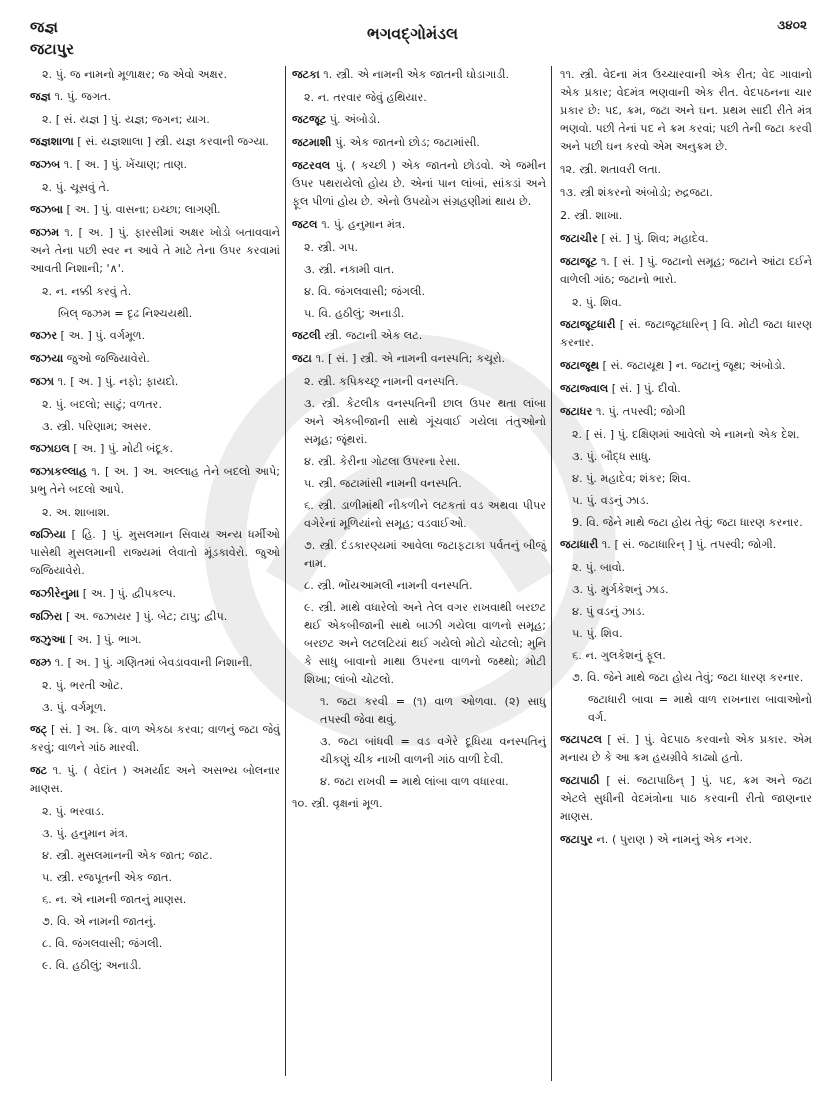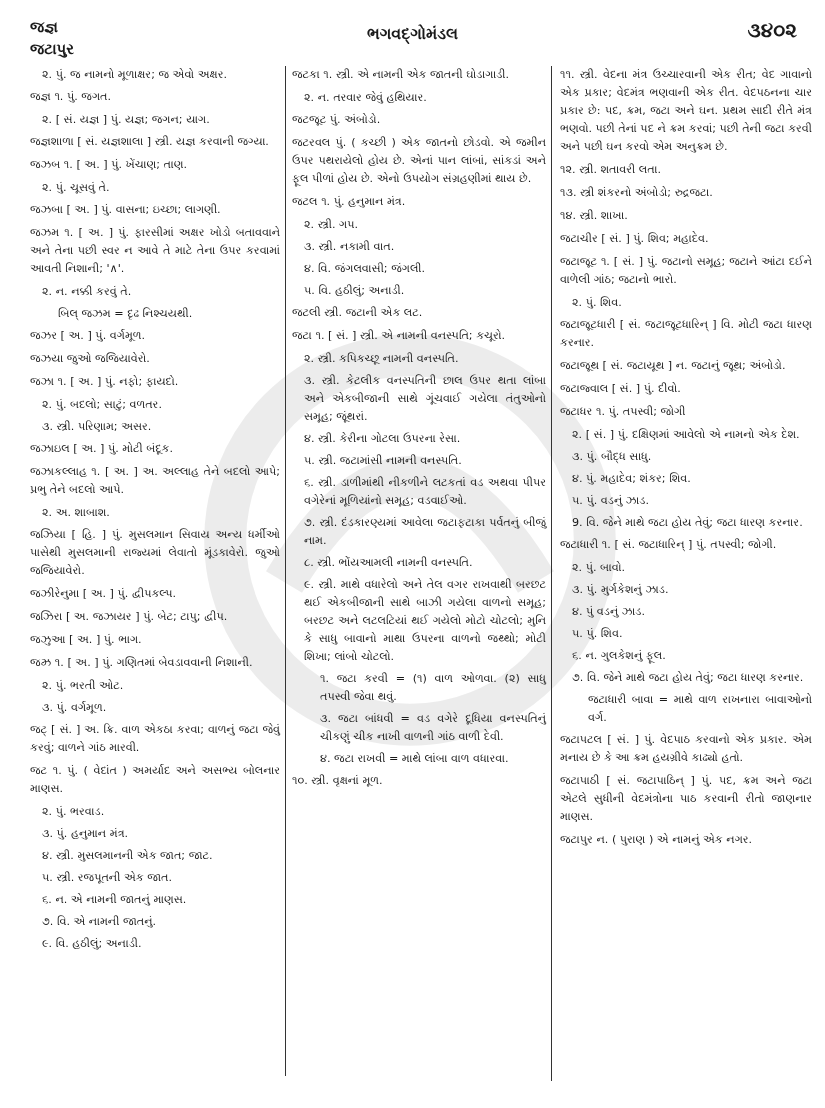--- a/index.html
+++ b/index.html
@@ -3,30 +3,30 @@
 <meta charset="utf-8">
 <style>
   html, body { margin:0; padding:0; background:#ffffff; }
   body { width:825px; height:1108px; overflow:hidden; position:relative;
          font-family:"DejaVu Sans", sans-serif; color:#1a1a1a; }
   .watermark { position:absolute; left:200px; top:330px; width:420px; height:420px;
                pointer-events:none; opacity:0.07; }
   .hdr-left  { position:absolute; left:30px; top:18px; font-size:15px; font-weight:bold; }
   .hdr-sub   { position:absolute; left:30px; top:40px; font-size:15px; font-weight:bold; }
   .hdr-title { position:absolute; left:0; right:0; top:16px; text-align:center; font-size:16px; font-weight:bold;margin-top:8px; }
-  .hdr-page  { position:absolute; right:28px; top:18px; font-size:20px; font-weight:bold; }
+  .hdr-page  { position:absolute; right:18px; top:18px; font-size:12px; font-weight:bold; }
   .col { position:absolute; top:66px; font-size:11.2px; line-height:18px; }
   .col1 { left:30px; width:250px; }
   .col2 { left:292px; width:254px; }
   .col3 { left:560px; width:252px; }
   .divider { position:absolute; width:1px; background:#333; }
   .div1 { left:285px; top:66px; height:1010px; }
   .div2 { left:551px; top:66px; height:1015px; }
   .entry { margin:0 0 5px 0; text-align:justify; }
-  .entry .hw { font-weight:normal; }
+  .entry .hw { font-weight:bold; }
   .sense { padding-left:12px; margin:0 0 4px 0; text-align:justify; }
   .idiom { padding-left:28px; margin:0 0 4px 0; text-align:justify; }
   .hw { font-weight:bold; }
 </style>
 </head>
 <body>
 
 <svg class="watermark" viewBox="0 0 100 100">
   <circle cx="50" cy="50" r="44" fill="none" stroke="#000" stroke-width="10"></circle>
   <path d="M20 60 Q50 10 80 60" fill="none" stroke="#000" stroke-width="10"></path>
@@ -67,26 +67,28 @@
     <div class="sense"><span>૨. પું. ભરતી ઓટ.</span></div>
     <div class="sense"><span>૩. પું. વર્ગમૂળ.</span></div>
     <div class="entry"><span class="hw">જટ્</span> <span>[ સં. ] અ. ક્રિ. વાળ એકઠા કરવા; વાળનું જટા જેવું કરવું; વાળને ગાંઠ મારવી.</span></div>
     <div class="entry"><span class="hw">જટ</span> <span>૧. પું. ( વેદાંત ) અમર્યાદ અને અસભ્ય બોલનાર માણસ.</span></div>
     <div class="sense"><span>૨. પું. ભરવાડ.</span></div>
     <div class="sense"><span>૩. પું. હનુમાન મંત્ર.</span></div>
     <div class="sense"><span>૪. સ્ત્રી. મુસલમાનની એક જાત; જાટ.</span></div>
     <div class="sense"><span>૫. સ્ત્રી. રજપૂતની એક જાત.</span></div>
     <div class="sense"><span>૬. ન. એ નામની જાતનું માણસ.</span></div>
     <div class="sense"><span>૭. વિ. એ નામની જાતનું.</span></div>
+    <div class="sense"><span>૮. વિ. જંગલવાસી; જંગલી.</span></div>
     <div class="sense"><span>૯. વિ. હઠીલું; અનાડી.</span></div>
   </div>
 <div class="col col2">
     <div class="entry"><span class="hw">જટકા</span> <span>૧. સ્ત્રી. એ નામની એક જાતની ઘોડાગાડી.</span></div>
     <div class="sense"><span>૨. ન. તરવાર જેવું હથિયાર.</span></div>
     <div class="entry"><span class="hw">જટજૂટ</span> <span>પું. અંબોડો.</span></div>
+    <div class="entry"><span class="hw">જટમાશી</span> <span>પું. એક જાતનો છોડ; જટામાંસી.</span></div>
     <div class="entry"><span class="hw">જટરવલ</span> <span>પું. ( કચ્છી ) એક જાતનો છોડવો. એ જમીન ઉપર પથરાયેલો હોય છે. એનાં પાન લાંબાં, સાંકડાં અને ફૂલ પીળાં હોય છે. એનો ઉપયોગ સંગ્રહણીમાં થાય છે.</span></div>
     <div class="entry"><span class="hw">જટલ</span> <span>૧. પું. હનુમાન મંત્ર.</span></div>
     <div class="sense"><span>૨. સ્ત્રી. ગપ.</span></div>
     <div class="sense"><span>૩. સ્ત્રી. નકામી વાત.</span></div>
     <div class="sense"><span>૪. વિ. જંગલવાસી; જંગલી.</span></div>
     <div class="sense"><span>૫. વિ. હઠીલું; અનાડી.</span></div>
     <div class="entry"><span class="hw">જટલી</span> <span>સ્ત્રી. જટાની એક લટ.</span></div>
     <div class="entry"><span class="hw">જટા</span> <span>૧. [ સં. ] સ્ત્રી. એ નામની વનસ્પતિ; કચૂરો.</span></div>
     <div class="sense"><span>૨. સ્ત્રી. કપિકચ્છૂ નામની વનસ્પતિ.</span></div>
     <div class="sense"><span>૩. સ્ત્રી. કેટલીક વનસ્પતિની છાલ ઉપર થતા લાંબા અને એકબીજાની સાથે ગૂંચવાઈ ગયેલા તંતુઓનો સમૂહ; જૂંથરાં.</span></div>
@@ -98,21 +100,21 @@
     <div class="sense"><span>૯. સ્ત્રી. માથે વધારેલો અને તેલ વગર રાખવાથી બરછટ થઈ એકબીજાની સાથે બાઝી ગયેલા વાળનો સમૂહ; બરછટ અને લટલટિયાં થઈ ગયેલો મોટો ચોટલો; મુનિ કે સાધુ બાવાનો માથા ઉપરના વાળનો જથ્થો; મોટી શિખા; લાંબો ચોટલો.</span></div>
     <div class="idiom"><span>૧. જટા કરવી = (૧) વાળ ઓળવા. (૨) સાધુ તપસ્વી જેવા થવું.</span></div>
     <div class="idiom"><span>૩. જટા બાંધવી = વડ વગેરે દૂધિયા વનસ્પતિનું ચીકણું ચીક નાખી વાળની ગાંઠ વાળી દેવી.</span></div>
     <div class="idiom"><span>૪. જટા રાખવી = માથે લાંબા વાળ વધારવા.</span></div>
     <div class="entry"><span>૧૦. સ્ત્રી. વૃક્ષનાં મૂળ.</span></div>
   </div>
 <div class="col col3">
     <div class="entry"><span>૧૧. સ્ત્રી. વેદના મંત્ર ઉચ્ચારવાની એક રીત; વેદ ગાવાનો એક પ્રકાર; વેદમંત્ર ભણવાની એક રીત. વેદપઠનના ચાર પ્રકાર છે: પદ, ક્રમ, જટા અને ઘન. પ્રથમ સાદી રીતે મંત્ર ભણવો. પછી તેનાં પદ ને ક્રમ કરવાં; પછી તેની જટા કરવી અને પછી ઘન કરવો એમ અનુક્રમ છે.</span></div>
     <div class="entry"><span>૧૨. સ્ત્રી. શતાવરી લતા.</span></div>
     <div class="entry"><span>૧૩. સ્ત્રી શંકરનો અંબોડો; રુદ્રજટા.</span></div>
-    <div class="entry"><span>૧૪. સ્ત્રી. શાખા.</span></div>
+    <div class="entry"><span>2. સ્ત્રી. શાખા.</span></div>
     <div class="entry"><span class="hw">જટાચીર</span> <span>[ સં. ] પું. શિવ; મહાદેવ.</span></div>
     <div class="entry"><span class="hw">જટાજૂટ</span> <span>૧. [ સં. ] પું. જટાનો સમૂહ; જટાને આંટા દઈને વાળેલી ગાંઠ; જટાનો ભારો.</span></div>
     <div class="sense"><span>૨. પું. શિવ.</span></div>
     <div class="entry"><span class="hw">જટાજૂટધારી</span> <span>[ સં. જટાજૂટધારિન્ ] વિ. મોટી જટા ધારણ કરનાર.</span></div>
     <div class="entry"><span class="hw">જટાજૂથ</span> <span>[ સં. જટાયૂથ ] ન. જટાનું જૂથ; અંબોડો.</span></div>
     <div class="entry"><span class="hw">જટાજ્વાલ</span> <span>[ સં. ] પું. દીવો.</span></div>
     <div class="entry"><span class="hw">જટાધર</span> <span>૧. પું. તપસ્વી; જોગી</span></div>
     <div class="sense"><span>૨. [ સં. ] પું. દક્ષિણમાં આવેલો એ નામનો એક દેશ.</span></div>
     <div class="sense"><span>૩. પું. બૌદ્ધ સાધુ.</span></div>
     <div class="sense"><span>૪. પું. મહાદેવ; શંકર; શિવ.</span></div>

